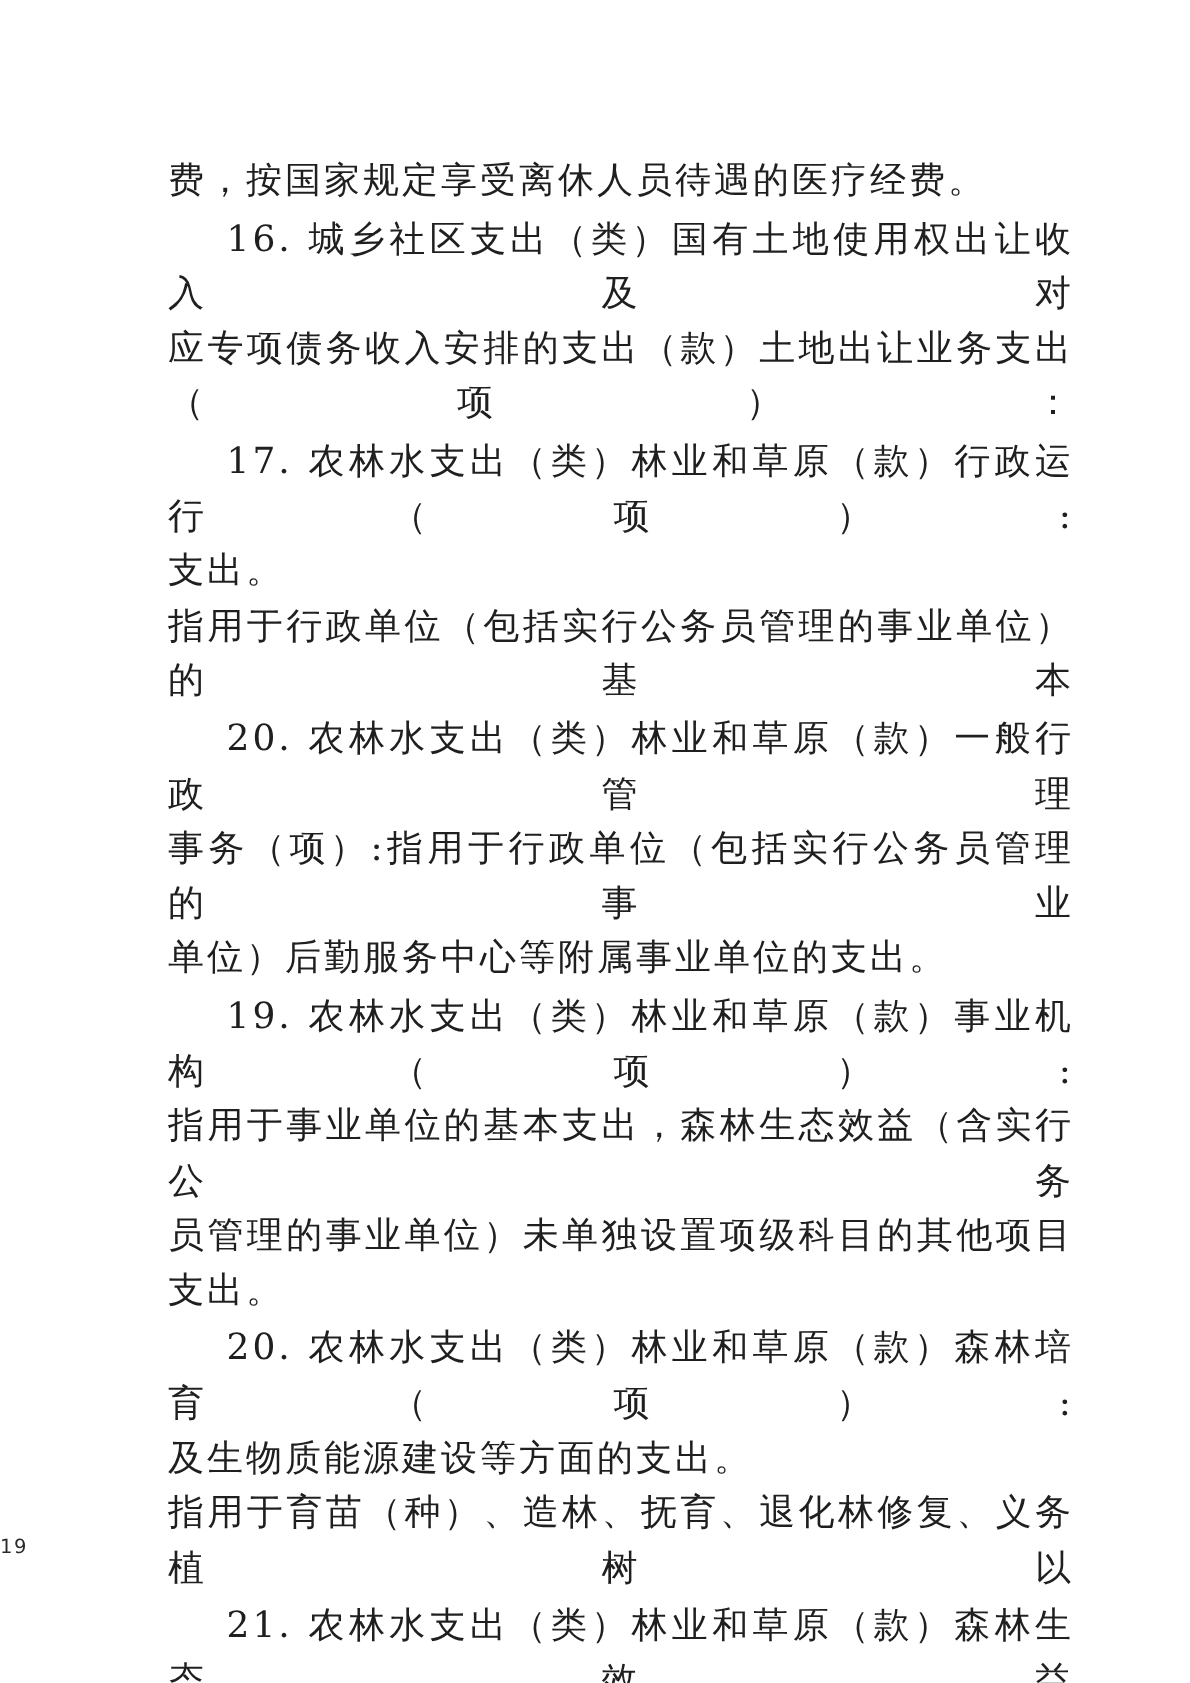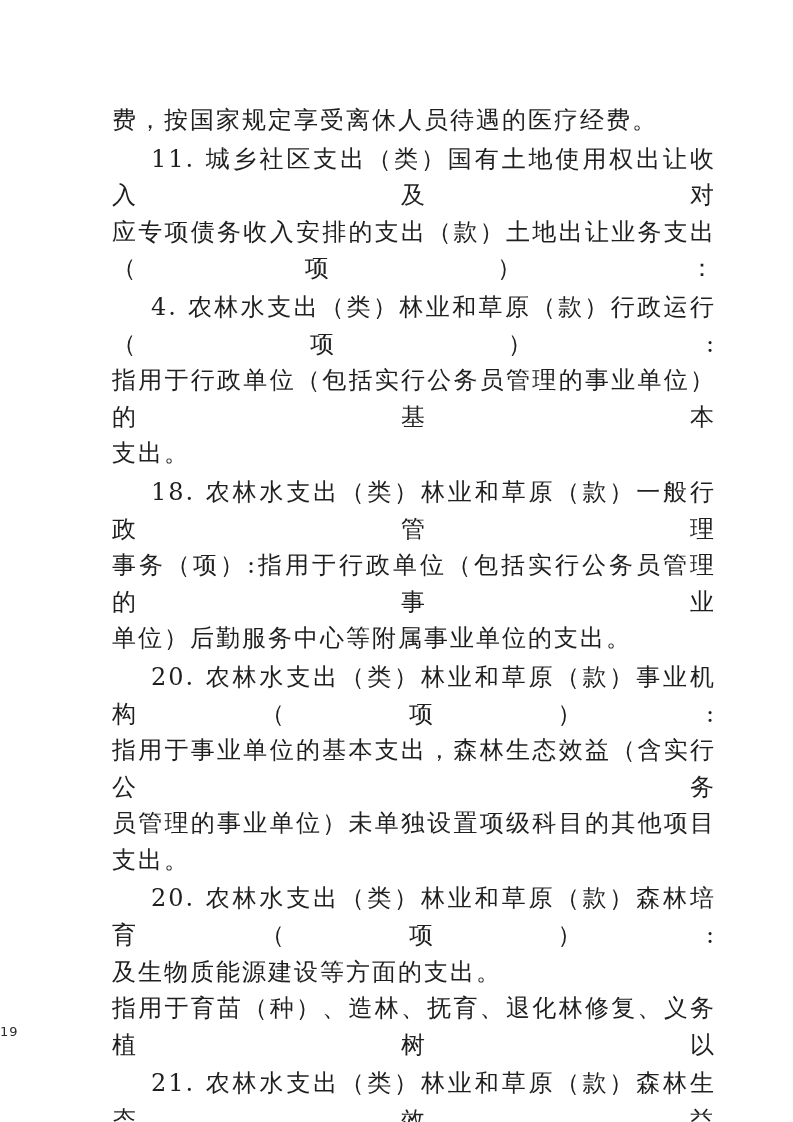--- a/index.html
+++ b/index.html
@@ -47,38 +47,38 @@
 <body>
 
 <div class="page">
   <div class="body-text">
 
     <div class="para first">
       <div class="line end">费，按国家规定享受离休人员待遇的医疗经费。</div>
     </div>
 
     <div class="para">
-      <div class="line j ind">11. 城乡社区支出（类）国有土地使用权出让收入及对</div>
+      <div class="line j ind">16. 城乡社区支出（类）国有土地使用权出让收入及对</div>
       <div class="line j">应专项债务收入安排的支出（款）土地出让业务支出（项）：</div>
     </div>
 
     <div class="para">
-      <div class="line j ind">4. 农林水支出（类）林业和草原（款）行政运行（项）:</div>
+      <div class="line j ind">17. 农林水支出（类）林业和草原（款）行政运行（项）:</div>
+      <div class="line end">支出。</div>
       <div class="line j">指用于行政单位（包括实行公务员管理的事业单位）的基本</div>
-      <div class="line end">支出。</div>
     </div>
 
     <div class="para">
-      <div class="line j ind">18. 农林水支出（类）林业和草原（款）一般行政管理</div>
+      <div class="line j ind">20. 农林水支出（类）林业和草原（款）一般行政管理</div>
       <div class="line j">事务（项）:指用于行政单位（包括实行公务员管理的事业</div>
       <div class="line end">单位）后勤服务中心等附属事业单位的支出。</div>
     </div>
 
     <div class="para">
-      <div class="line j ind">20. 农林水支出（类）林业和草原（款）事业机构（项）:</div>
+      <div class="line j ind">19. 农林水支出（类）林业和草原（款）事业机构（项）:</div>
       <div class="line j">指用于事业单位的基本支出，森林生态效益（含实行公务</div>
       <div class="line end">员管理的事业单位）未单独设置项级科目的其他项目支出。</div>
     </div>
 
     <div class="para">
       <div class="line j ind">20. 农林水支出（类）林业和草原（款）森林培育（项）:</div>
       <div class="line end">及生物质能源建设等方面的支出。</div>
       <div class="line j">指用于育苗（种）、造林、抚育、退化林修复、义务植树以</div>
     </div>
 

